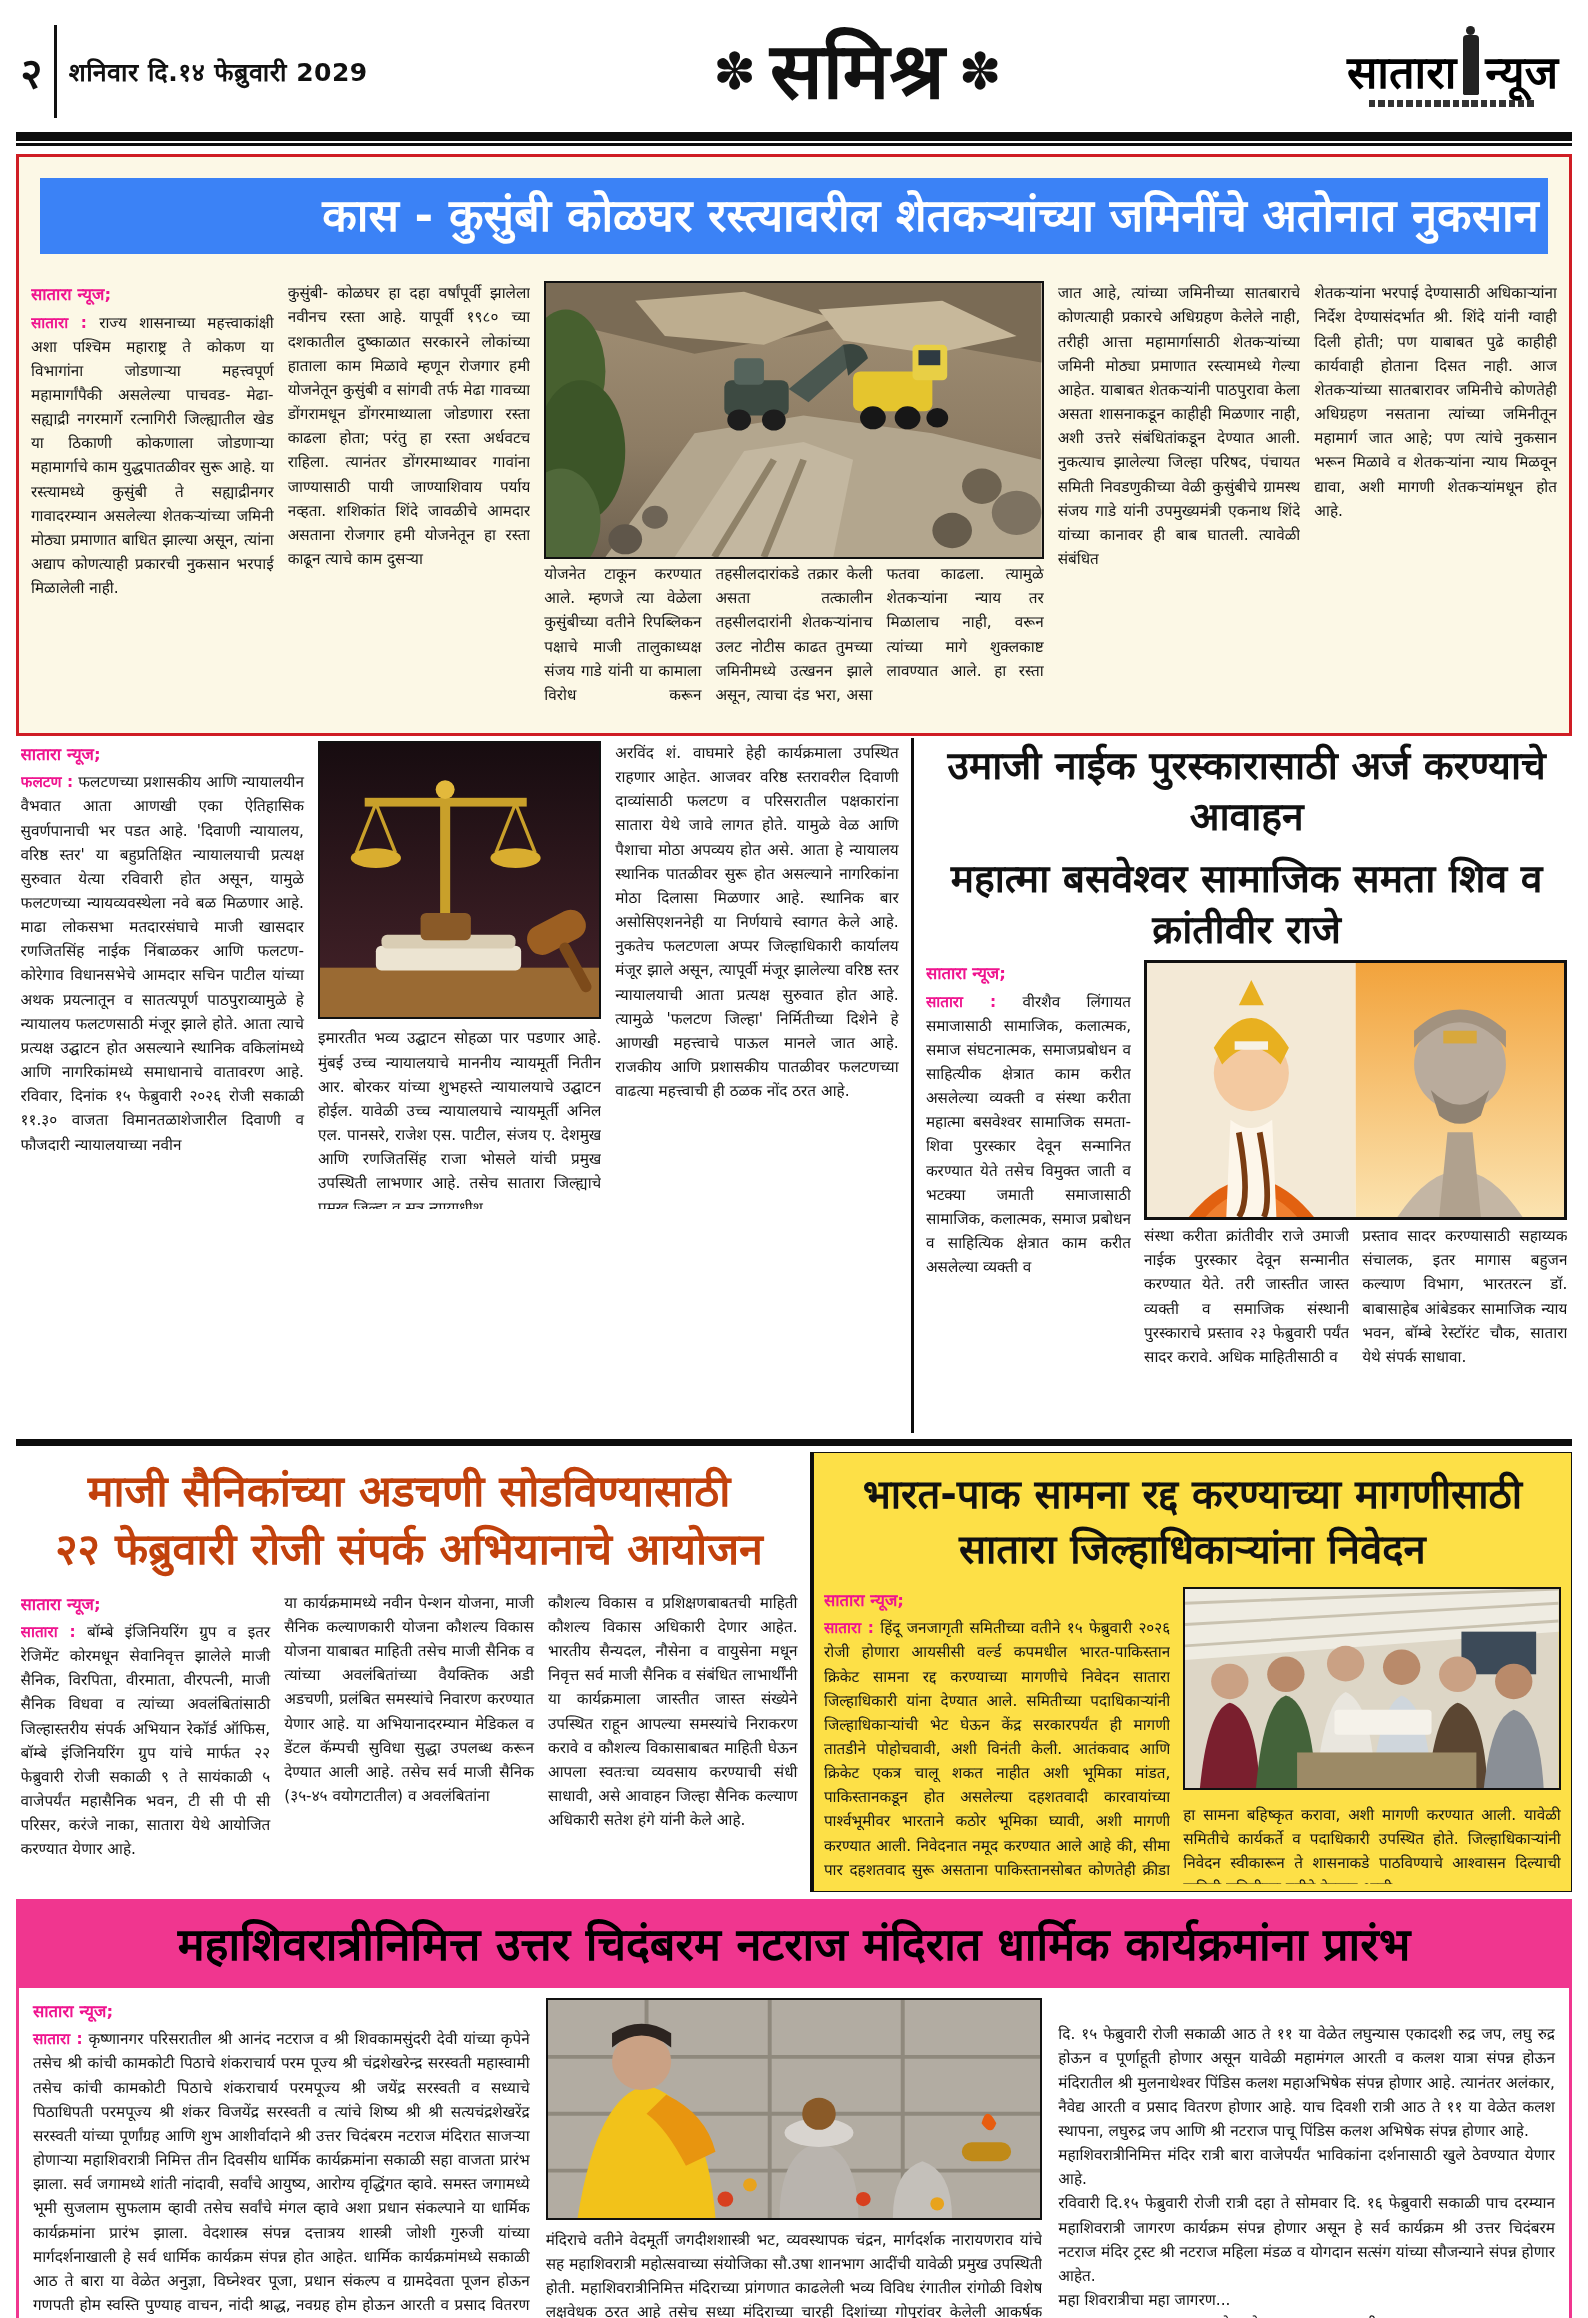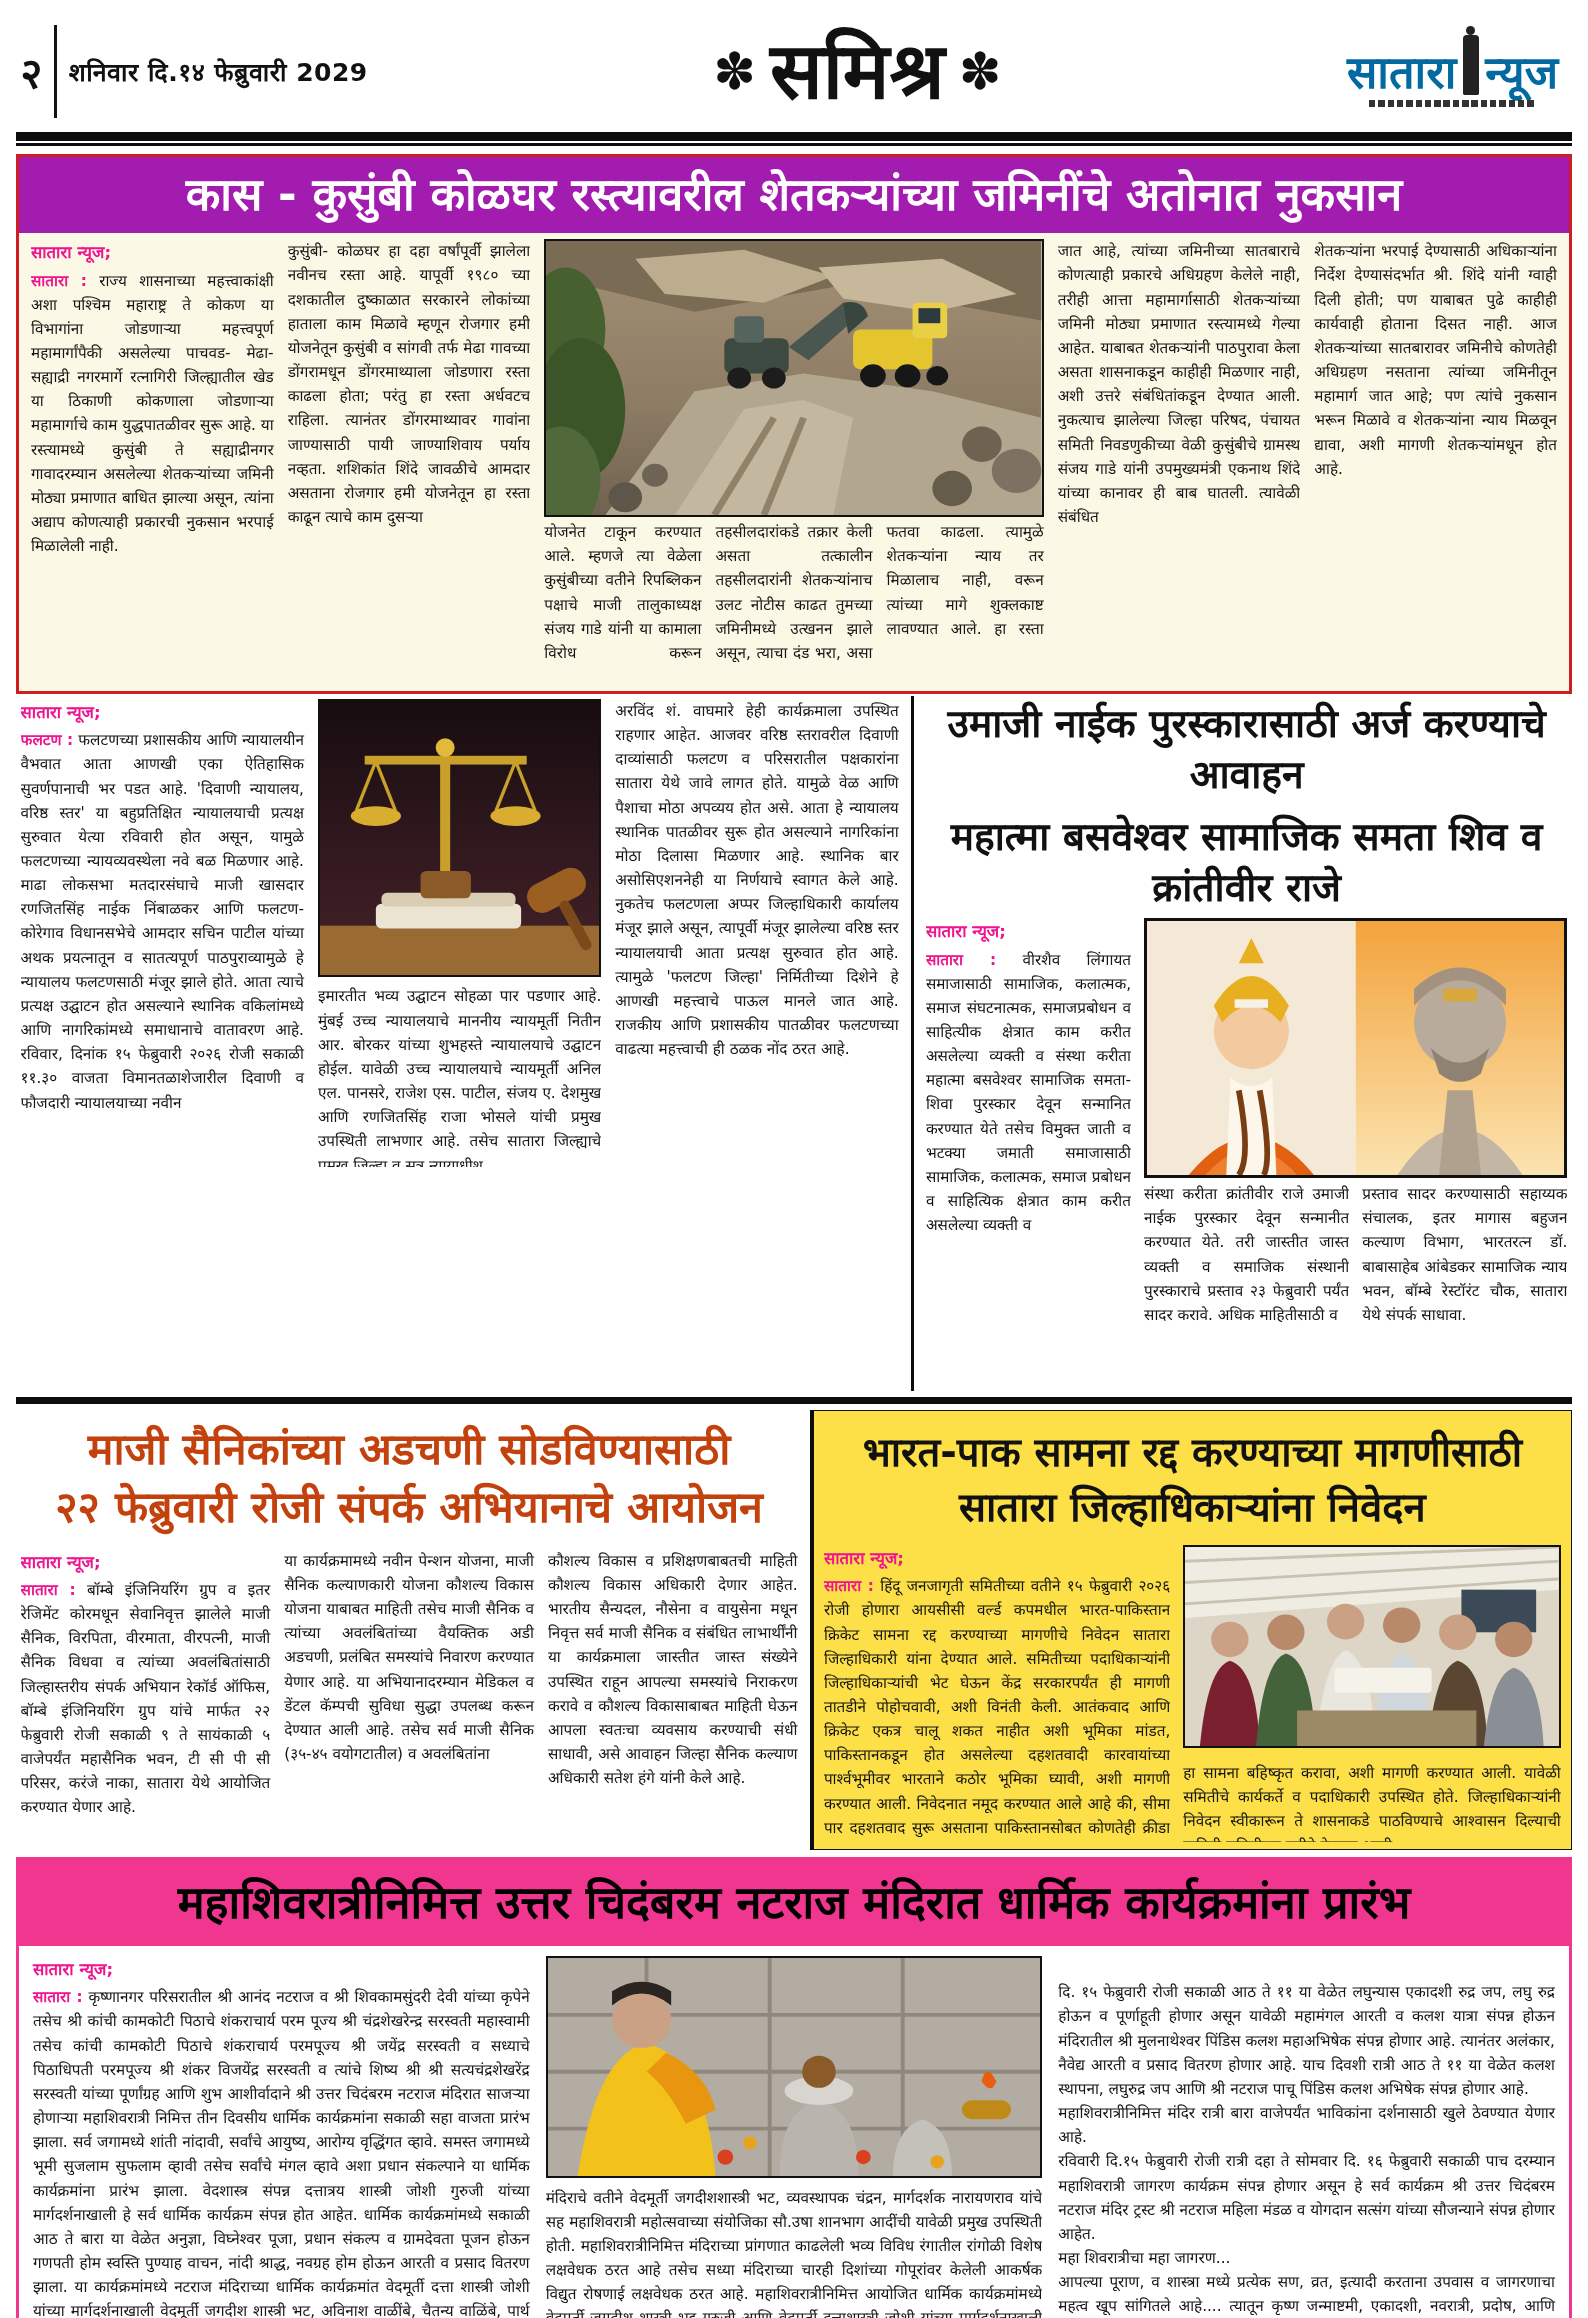--- a/index.html
+++ b/index.html
@@ -8,35 +8,35 @@
   
   .hdr{display:flex;align-items:center;justify-content:space-between;height:116px;padding:0 4.6px;}
   .hdr-left{display:flex;align-items:center;gap:12px;}
   .pageno{font-size:42px;font-weight:bold;}
   .vrule{width:2.3px;height:93px;background:#111;}
   .pdate{font-size:25px;font-weight:bold;letter-spacing:0.5px;}
   .mast{display:flex;align-items:center;gap:14px;}
   .mast .star{font-size:51px;line-height:1;}
   .mast .title{font-size:78px;font-weight:bold;line-height:1;}
   .logo{display:flex;flex-direction:column;align-items:center;margin-right:9.3px;}
-  .logo-row{display:flex;align-items:flex-end;gap:6.5px;font-size:45px;font-weight:bold;color:#0369a1;line-height:1;}
+  .logo-row{display:flex;align-items:flex-end;gap:6.5px;font-size:45px;font-weight:bold;color:#000000;line-height:1;}
   .logo-fig{width:16px;height:60px;background:#222;border-radius:3.7px 3.7px 1.4px 1.4px;position:relative;}
   .logo-fig:before{content:"";position:absolute;top:-9.3px;left:3.2px;width:9.3px;height:9.3px;border-radius:50%;background:#222;}
   .logo-tag{margin-top:4.6px;width:167px;height:7.4px;
      background:repeating-linear-gradient(90deg,#333 0 6.5px,transparent 6.5px 9.3px);}
   .hrule{height:9.3px;background:#0d0d0d;margin:2.8px 0 0.9px 0;}
   .hrule.thin{height:2.8px;margin-top:1.9px;}
   
   .btxt{font-size:15.3px;line-height:1.58;text-align:justify;color:#141414;}
   .byline{color:#ef148f;font-weight:bold;font-size:16.7px;display:block;margin-bottom:2.8px;}
   .dateline{color:#ef148f;font-weight:bold;}
   .sec-rule{height:6.5px;background:#0d0d0d;margin:6.5px 0;}
   
   .a1{border:3.2px solid #cf1d24;background:#fcf8e6;margin-top:8.3px;}
-  .a1-banner{background:#a21caf;margin:0;padding:12px 9.3px;text-align:center;}
+  .a1-banner{background:#3b82f6;margin:21px;padding:12px 9.3px;text-align:right;}
   .a1-banner span{color:#fff;font-size:45px;font-weight:bold;line-height:1.15;}
   .a1-body{display:grid;grid-template-columns:repeat(6,1fr);grid-template-rows:278px auto;
            gap:2.8px 14px;padding:6.5px 12px 11px 12px;height:441px;overflow:hidden;}
   .a1-c{grid-row:1/3;overflow:hidden;}
   .a1-photo{grid-column:3/5;grid-row:1;border:2.8px solid #111;overflow:hidden;}
   .a1-photo svg{width:100%;height:100%;display:block;}
   .a1-below{grid-column:3/5;grid-row:2;columns:3;column-gap:14px;overflow:hidden;}
   
   .row2{display:flex;margin-top:1.9px;}
   .r2-left{width:57.5%;padding:2.8px 12px 4.6px 4.6px;box-sizing:border-box;}

